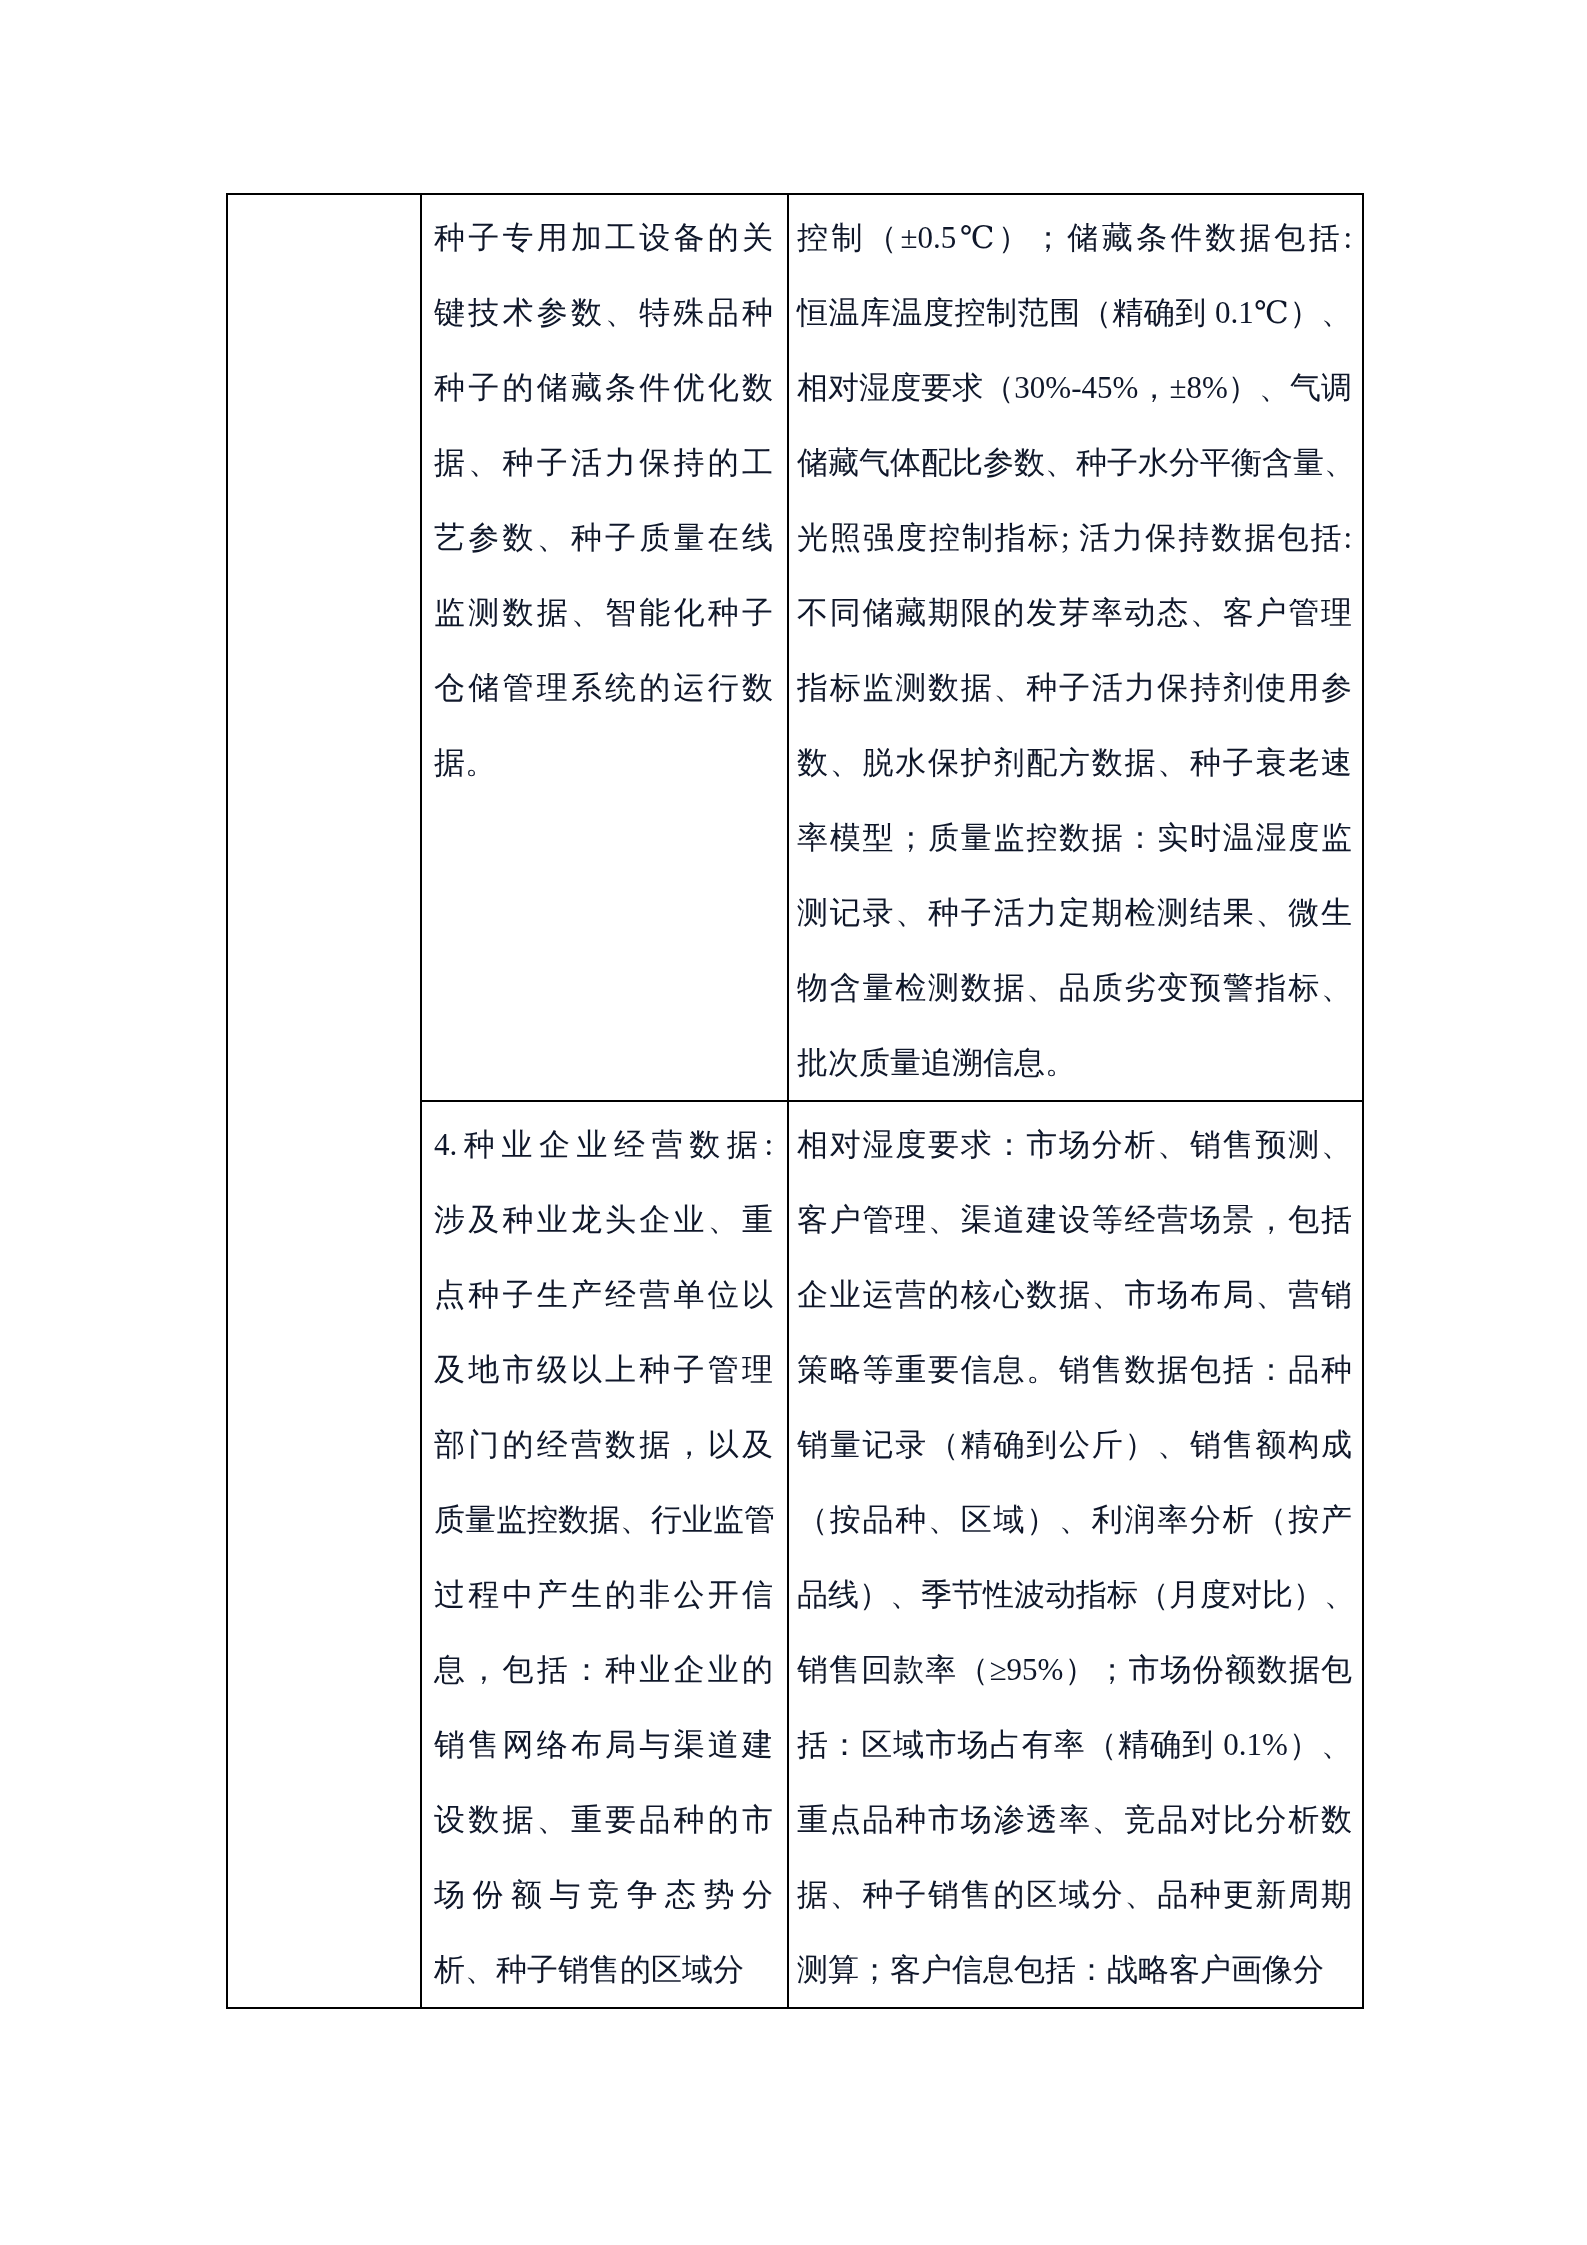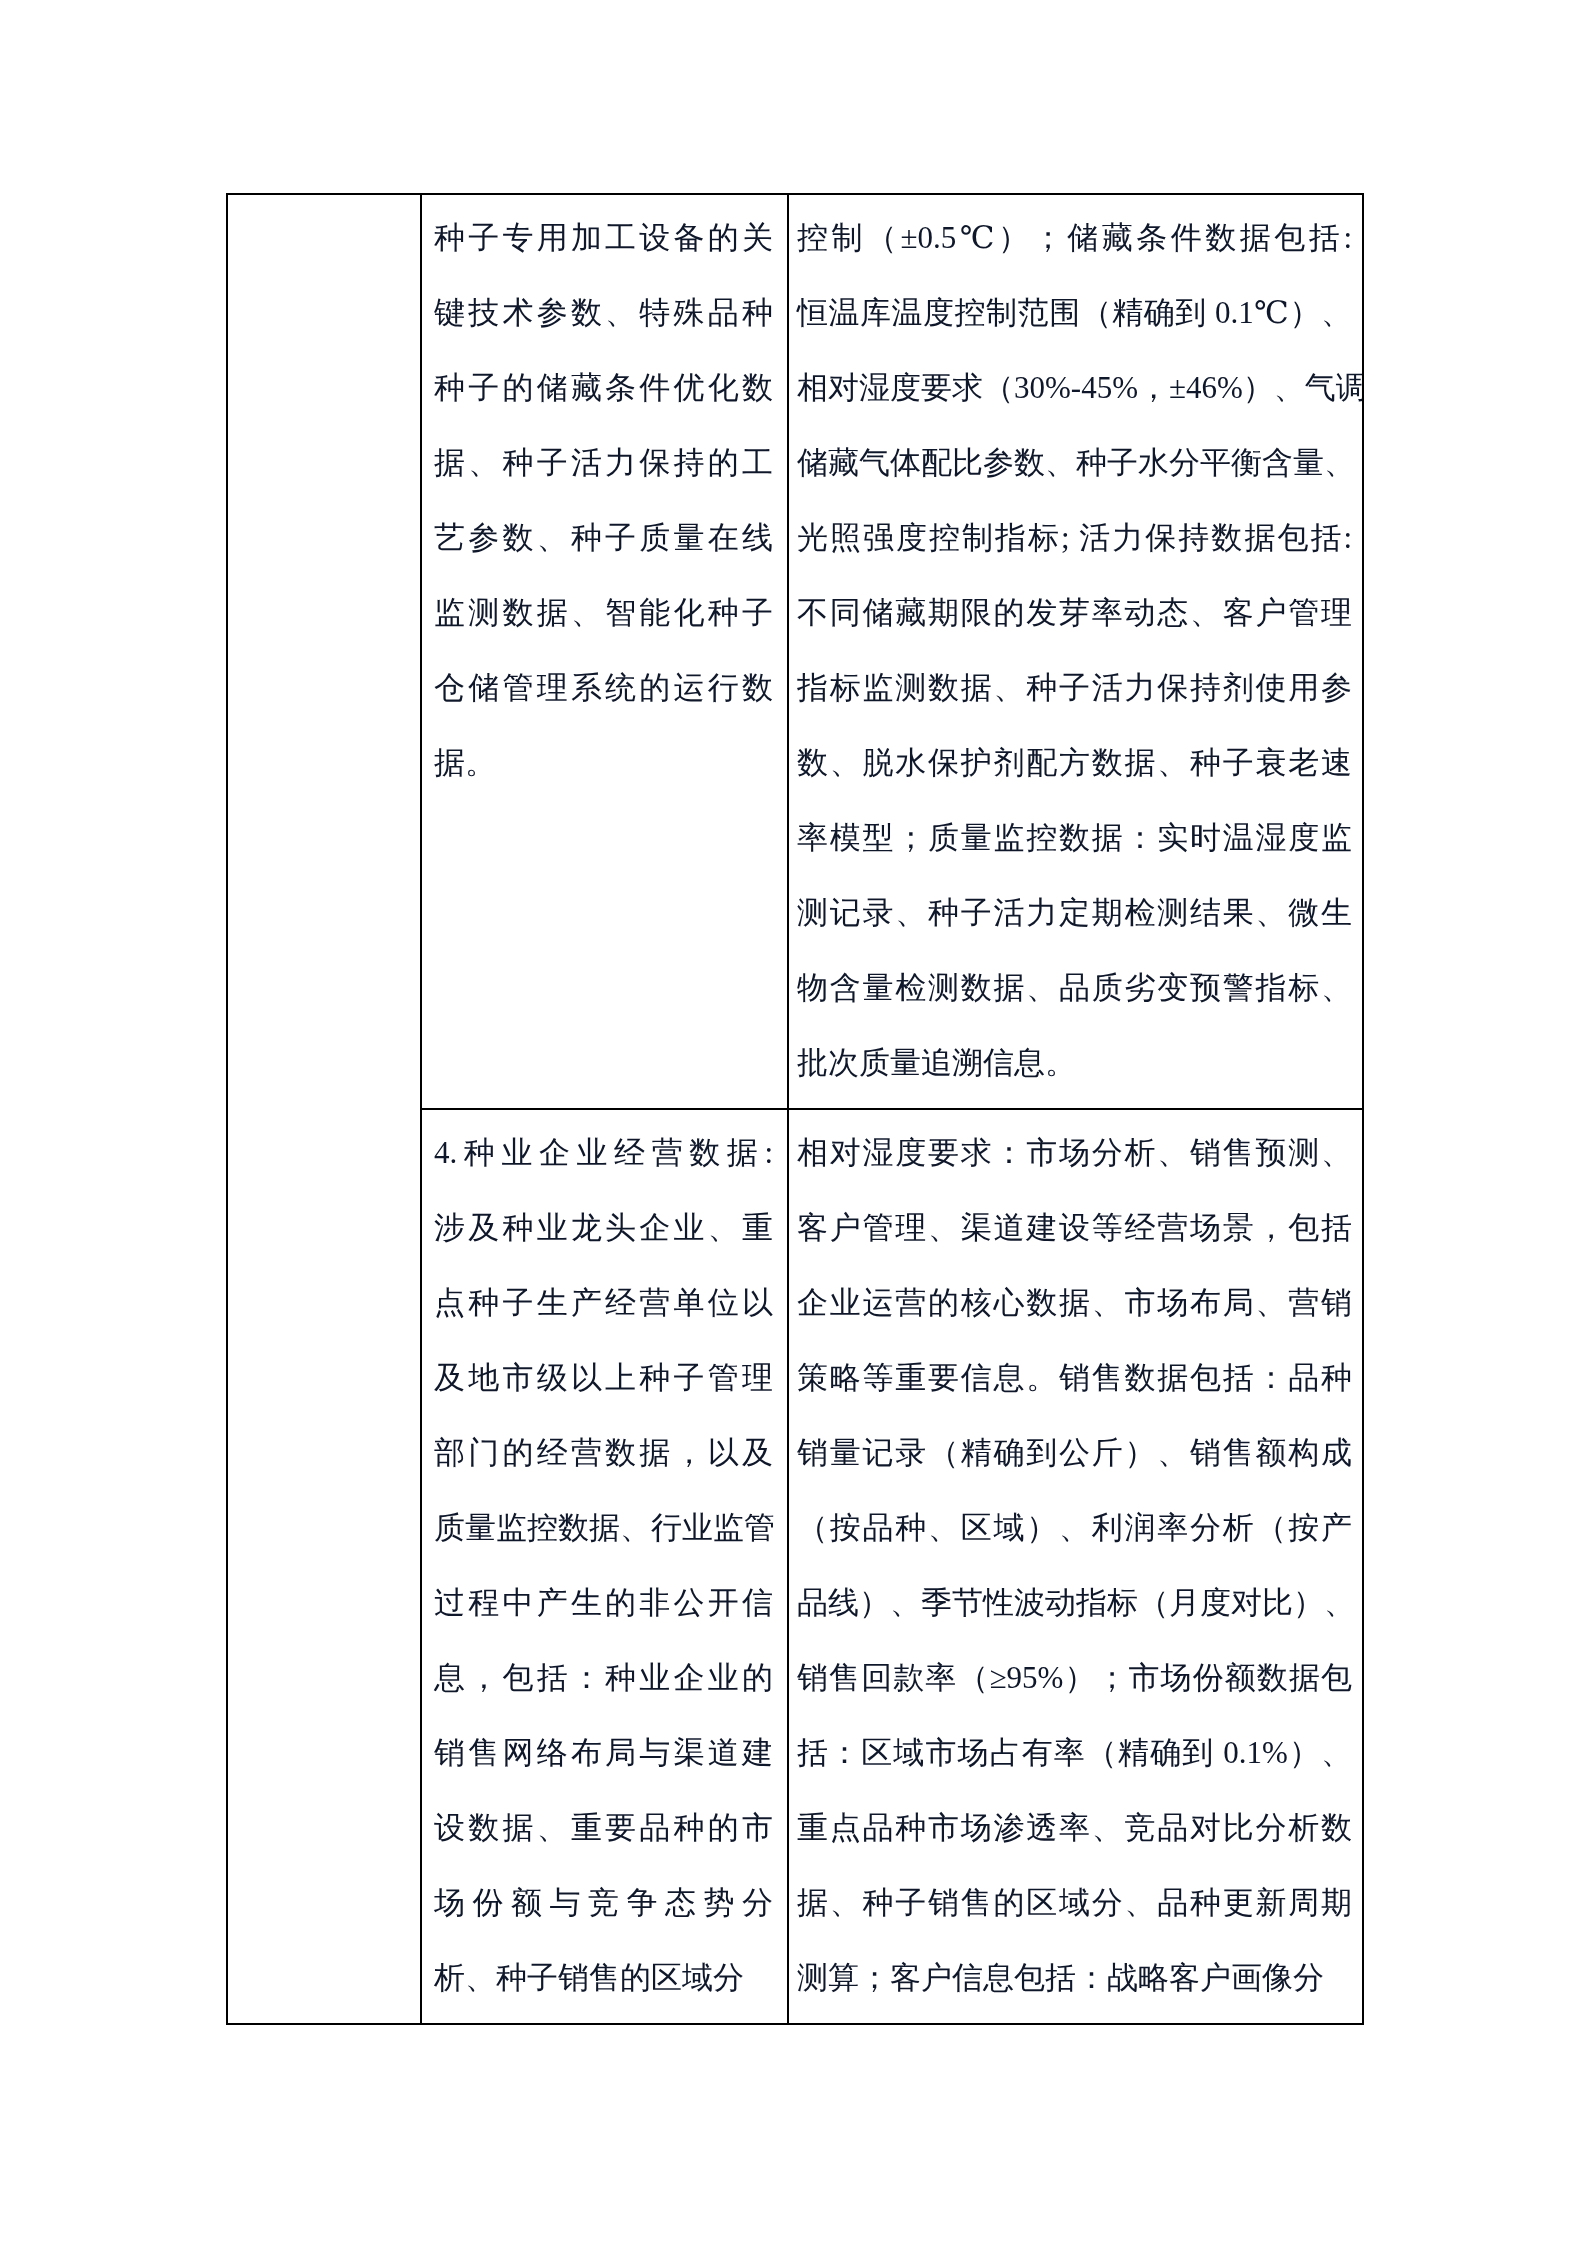--- a/index.html
+++ b/index.html
@@ -28,21 +28,21 @@
   }
   tr.row1 td.cell { height: 897px; }
   tr.row2 td.cell { height: 897px; }
   .txt {
     font-size: 31px;
     line-height: 75px;
     color: #0f172a;
     overflow: hidden;
   }
   td.mid .txt { padding: 5px 14px 0 12px; }
-  td.det .txt { padding: 5px 10px 8px 8px; border-radius: 24px; }
+  td.det .txt { padding: 5px 10px 0 8px; border-radius: 24px; }
   .line {
     text-align: justify;
     text-align-last: justify;
     white-space: nowrap;
   }
   .line.line-last {
     text-align-last: left;
   }
 </style>
 </head>
@@ -67,21 +67,21 @@
               <div class="line">艺参数、种子质量在线</div>
               <div class="line">监测数据、智能化种子</div>
               <div class="line">仓储管理系统的运行数</div>
               <div class="line line-last">据。</div>
             </div>
         </td>
         <td class="cell det">
           <div class="txt">
               <div class="line">控制（±0.5℃）；储藏条件数据包括:</div>
               <div class="line">恒温库温度控制范围（精确到 0.1℃）、</div>
-              <div class="line">相对湿度要求（30%-45%，±46%）、气调</div>
+              <div class="line">相对湿度要求（30%-45%，±8%）、气调</div>
               <div class="line">储藏气体配比参数、种子水分平衡含量、</div>
               <div class="line">光照强度控制指标; 活力保持数据包括:</div>
               <div class="line">不同储藏期限的发芽率动态、客户管理</div>
               <div class="line">指标监测数据、种子活力保持剂使用参</div>
               <div class="line">数、脱水保护剂配方数据、种子衰老速</div>
               <div class="line">率模型；质量监控数据：实时温湿度监</div>
               <div class="line">测记录、种子活力定期检测结果、微生</div>
               <div class="line">物含量检测数据、品质劣变预警指标、</div>
               <div class="line line-last">批次质量追溯信息。</div>
             </div>

